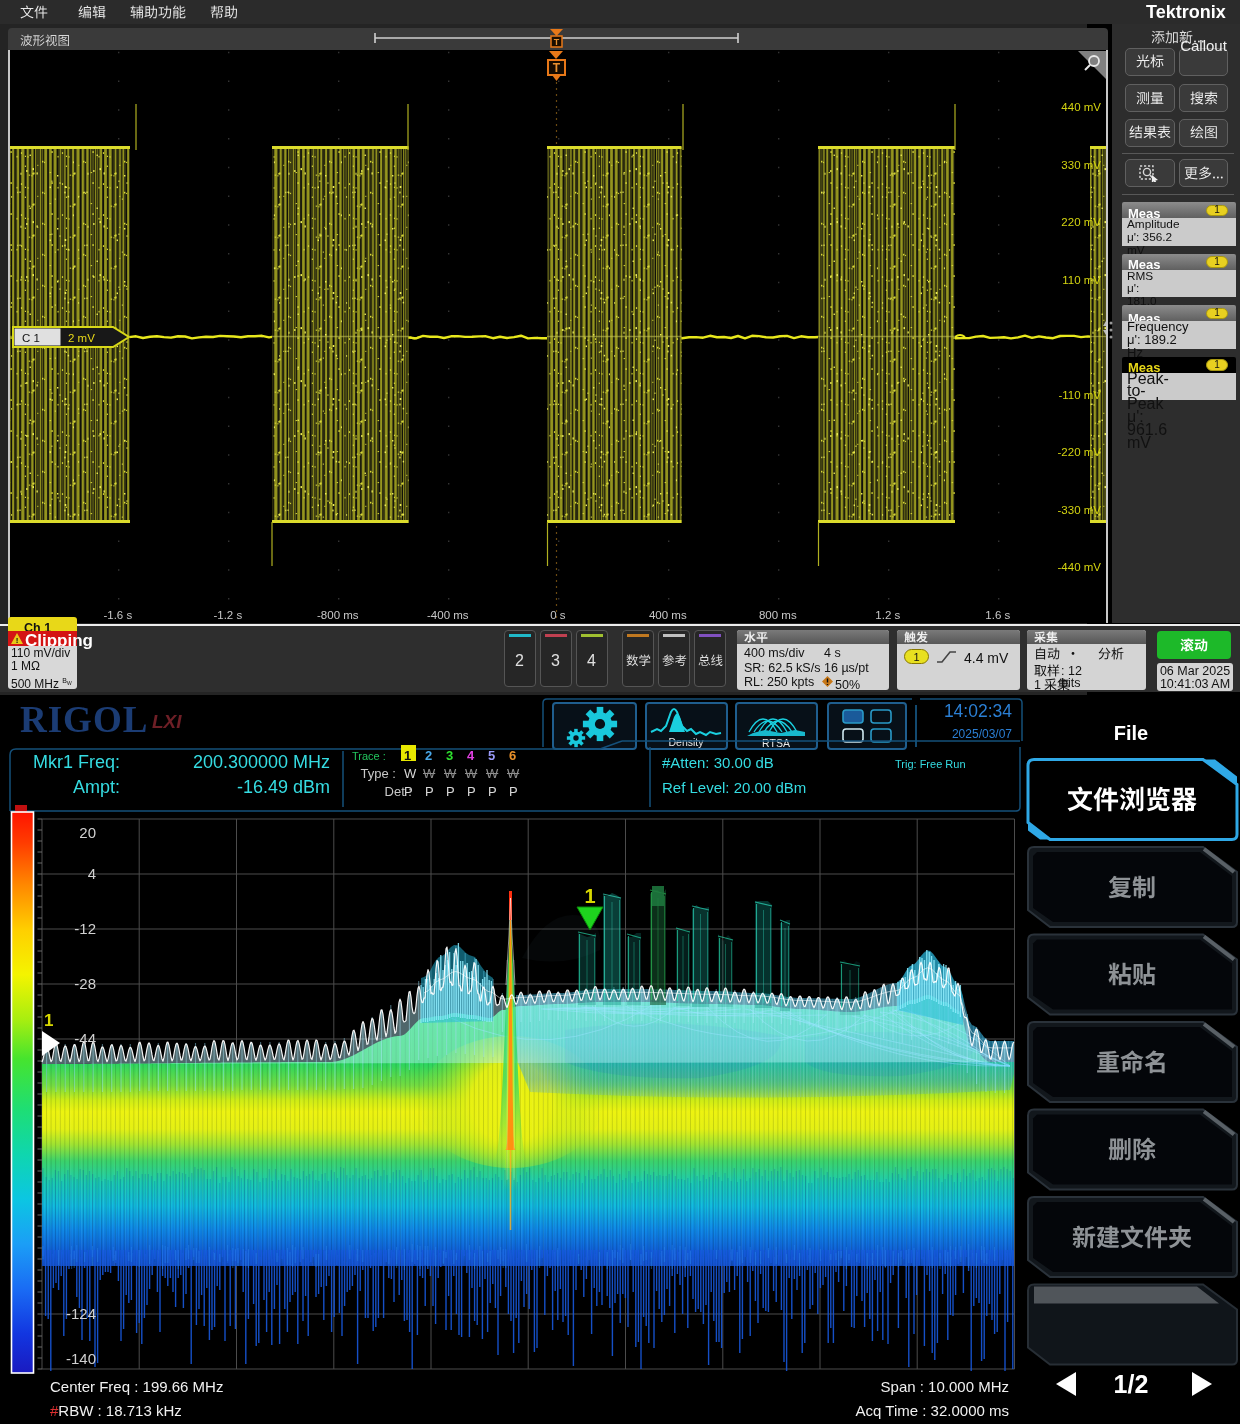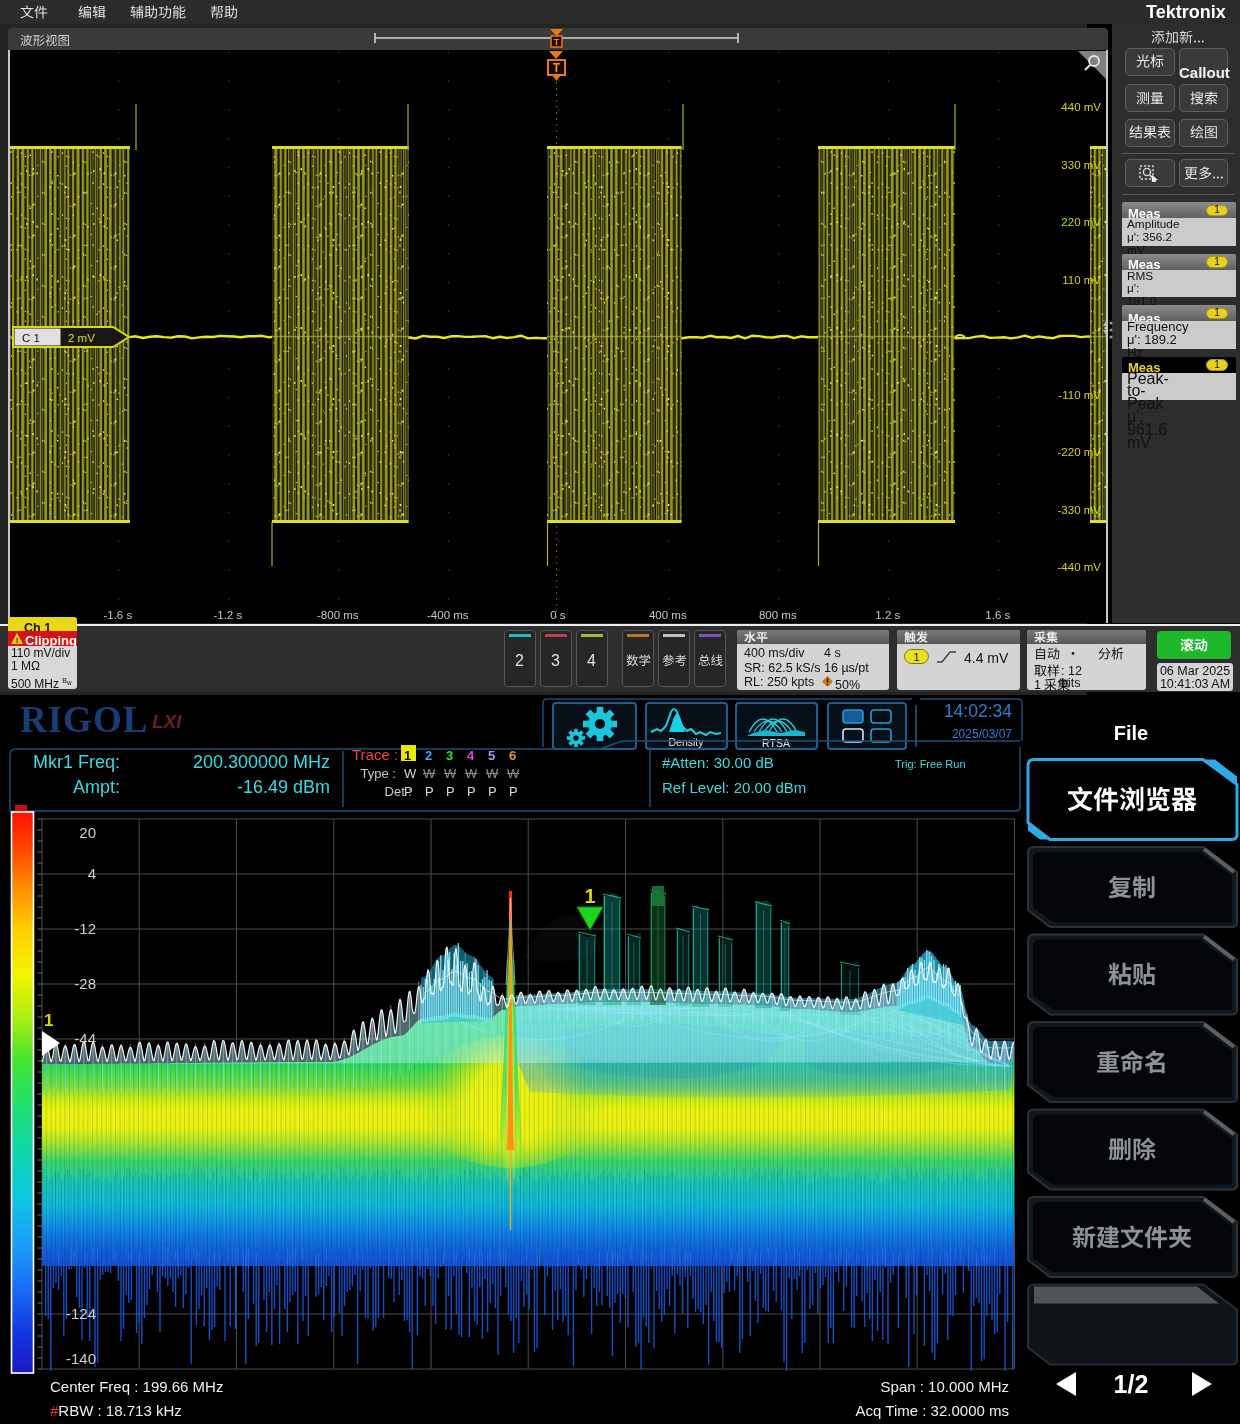--- a/index.html
+++ b/index.html
@@ -183,21 +183,21 @@
     </svg>
     <div class="abs" style="left:0;top:623.5px;width:1240px;height:2px;background:#ededed"></div>
     <div class="abs" style="left:0;top:625.5px;width:1240px;height:66.5px;background:#2e2e2e"></div>
     <div class="abs" style="left:8px;top:617px;width:69px;height:14px;background:#e8d818;border-radius:3px 3px 0 0"></div>
     <div style="position:absolute;left:24.0px;top:618.0px;"><span style="font-size:12.5px;font-weight:bold;color:#111">Ch 1</span></div>
     <div class="abs" style="left:8px;top:631px;width:69px;height:15px;background:#d41414"></div>
     <svg class="abs" style="left:11px;top:633px" width="12" height="11" viewBox="0 0 12 11">
       <path d="M6,0 L12,11 H0 Z" fill="#e8c818"></path>
       <text x="6" y="9.5" font-size="8" font-weight="bold" text-anchor="middle" fill="#111">!</text>
     </svg>
-    <div style="position:absolute;left:25.0px;top:630.5px;"><span style="font-size:13px;font-weight:bold;color:#fff">Clipping</span></div>
+    <div style="position:absolute;left:25.0px;top:630.5px;"><span style="font-size:17px;font-weight:bold;color:#fff">Clipping</span></div>
     <div class="abs" style="left:8px;top:646px;width:69px;height:43px;background:#d8d8d8;border-radius:0 0 3px 3px"></div>
     <div style="position:absolute;left:11.0px;top:646.5px;font-size:12px;color:#111;line-height:13.8px">110 mV/div<br>1 MΩ<br>500 MHz <sup style="font-size:7px">B<sub style="font-size:5px">W</sub></sup></div>
     <div class="abs" style="left:503.5px;top:630px;width:32px;height:57px;background:#262626;border:1px solid #555;border-radius:4px"></div>
     <div class="abs" style="left:508.5px;top:634px;width:22px;height:2.5px;background:#20b8c8"></div>
     <div style="position:absolute;left:503.5px;top:652.0px;"><span style="display:inline-block;width:32px;text-align:center;font-size:16px;color:#e0e0e0">2</span></div>
     <div class="abs" style="left:539.5px;top:630px;width:32px;height:57px;background:#262626;border:1px solid #555;border-radius:4px"></div>
     <div class="abs" style="left:544.5px;top:634px;width:22px;height:2.5px;background:#c04050"></div>
     <div style="position:absolute;left:539.5px;top:652.0px;"><span style="display:inline-block;width:32px;text-align:center;font-size:16px;color:#e0e0e0">3</span></div>
     <div class="abs" style="left:575.5px;top:630px;width:32px;height:57px;background:#262626;border:1px solid #555;border-radius:4px"></div>
     <div class="abs" style="left:580.5px;top:634px;width:22px;height:2.5px;background:#a0c030"></div>
@@ -285,21 +285,21 @@
         <path transform="translate(42.0,12.3) scale(0.014000,-0.014000)" d="M139 -13C175 -13 205 15 205 56C205 98 175 126 139 126C102 126 73 98 73 56C73 15 102 -13 139 -13Z"></path>
         <path transform="translate(45.9,12.3) scale(0.014000,-0.014000)" d="M139 -13C175 -13 205 15 205 56C205 98 175 126 139 126C102 126 73 98 73 56C73 15 102 -13 139 -13Z"></path>
         <path transform="translate(49.8,12.3) scale(0.014000,-0.014000)" d="M139 -13C175 -13 205 15 205 56C205 98 175 126 139 126C102 126 73 98 73 56C73 15 102 -13 139 -13Z"></path>
       </svg></div>
     <div class="abs" style="left:1124.5px;top:47.5px;width:50px;height:28px;background:#3a3a3a;border:1px solid #606060;border-radius:5px"></div>
     <div style="position:absolute;left:1135.5px;top:54.2px;"><svg width="28" height="17" viewBox="0 0 28 17" style="overflow:visible" fill="#f0f0f0">
         <path transform="translate(0.0,12.3) scale(0.014000,-0.014000)" d="M138 766C189 687 239 582 256 516L329 544C310 612 257 714 206 791ZM795 802C767 723 712 612 669 544L733 519C777 584 831 687 873 774ZM459 840V458H55V387H322C306 197 268 55 34 -16C51 -31 73 -61 81 -80C333 3 383 167 401 387H587V32C587 -54 611 -78 701 -78C719 -78 826 -78 846 -78C931 -78 951 -35 960 129C939 135 907 148 890 161C886 17 880 -7 840 -7C816 -7 728 -7 709 -7C670 -7 662 -1 662 32V387H948V458H535V840Z"></path>
         <path transform="translate(14.0,12.3) scale(0.014000,-0.014000)" d="M466 764V693H902V764ZM779 325C826 225 873 95 888 16L957 41C940 120 892 247 843 345ZM491 342C465 236 420 129 364 57C381 49 411 28 425 18C479 94 529 211 560 327ZM422 525V454H636V18C636 5 632 1 617 0C604 0 557 -1 505 1C515 -22 526 -54 529 -76C599 -76 645 -74 674 -62C703 -49 712 -26 712 17V454H956V525ZM202 840V628H49V558H186C153 434 88 290 24 215C38 196 58 165 66 145C116 209 165 314 202 422V-79H277V444C311 395 351 333 368 301L412 360C392 388 306 498 277 531V558H408V628H277V840Z"></path>
       </svg></div>
     <div class="abs" style="left:1179px;top:47.5px;width:49px;height:28px;background:#3a3a3a;border:1px solid #606060;border-radius:5px"></div>
-    <div style="position:absolute;left:1179.0px;top:64px;font-weight:bold;"><span style="display:inline-block;width:49px;text-align:center;font-size:15px;color:#f0f0f0">Callout</span></div>
+    <div style="position:absolute;left:1179.0px;top:37px;"><span style="display:inline-block;width:49px;text-align:center;font-size:15px;color:#f0f0f0">Callout</span></div>
     <div class="abs" style="left:1124.5px;top:84px;width:50px;height:28px;background:#3a3a3a;border:1px solid #606060;border-radius:5px"></div>
     <div style="position:absolute;left:1135.5px;top:90.7px;"><svg width="28" height="17" viewBox="0 0 28 17" style="overflow:visible" fill="#f0f0f0">
         <path transform="translate(0.0,12.3) scale(0.014000,-0.014000)" d="M486 92C537 42 596 -28 624 -73L673 -39C644 4 584 72 533 121ZM312 782V154H371V724H588V157H649V782ZM867 827V7C867 -8 861 -13 847 -13C833 -14 786 -14 733 -13C742 -31 752 -60 755 -76C825 -77 868 -75 894 -64C919 -53 929 -34 929 7V827ZM730 750V151H790V750ZM446 653V299C446 178 426 53 259 -32C270 -41 289 -66 296 -78C476 13 504 164 504 298V653ZM81 776C137 745 209 697 243 665L289 726C253 756 180 800 126 829ZM38 506C93 475 166 430 202 400L247 460C209 489 135 532 81 560ZM58 -27 126 -67C168 25 218 148 254 253L194 292C154 180 98 50 58 -27Z"></path>
         <path transform="translate(14.0,12.3) scale(0.014000,-0.014000)" d="M250 665H747V610H250ZM250 763H747V709H250ZM177 808V565H822V808ZM52 522V465H949V522ZM230 273H462V215H230ZM535 273H777V215H535ZM230 373H462V317H230ZM535 373H777V317H535ZM47 3V-55H955V3H535V61H873V114H535V169H851V420H159V169H462V114H131V61H462V3Z"></path>
       </svg></div>
     <div class="abs" style="left:1179px;top:84px;width:49px;height:28px;background:#3a3a3a;border:1px solid #606060;border-radius:5px"></div>
     <div style="position:absolute;left:1189.5px;top:90.7px;"><svg width="28" height="17" viewBox="0 0 28 17" style="overflow:visible" fill="#f0f0f0">
         <path transform="translate(0.0,12.3) scale(0.014000,-0.014000)" d="M166 840V638H46V568H166V354L39 309L59 238L166 279V13C166 0 161 -3 150 -3C138 -4 103 -4 64 -3C74 -24 83 -56 85 -75C144 -76 181 -73 205 -61C229 -48 237 -27 237 13V306L349 350L336 418L237 380V568H339V638H237V840ZM379 290V226H424L416 223C458 156 515 99 584 53C499 16 402 -7 304 -20C317 -36 331 -64 338 -82C449 -64 557 -34 651 12C730 -29 820 -59 917 -78C927 -59 946 -31 962 -16C875 -2 793 21 721 52C803 106 870 178 911 271L866 293L853 290H683V387H915V758H723V696H847V602H727V545H847V449H683V841H614V449H457V544H566V602H457V694C509 710 563 730 607 754L553 804C516 779 450 751 392 732V387H614V290ZM809 226C771 169 717 123 652 87C586 125 531 171 491 226Z"></path>
         <path transform="translate(14.0,12.3) scale(0.014000,-0.014000)" d="M633 104C718 58 825 -12 877 -58L938 -14C881 32 773 98 690 141ZM290 136C233 82 143 26 61 -11C78 -23 106 -47 119 -61C198 -20 294 46 358 109ZM194 319C211 326 237 329 421 341C339 302 269 272 237 260C179 236 135 222 102 219C109 200 119 166 122 153C148 162 187 166 479 185V10C479 -2 475 -6 458 -6C443 -8 389 -8 327 -6C339 -26 351 -54 355 -75C428 -75 479 -75 510 -63C543 -52 552 -32 552 8V189L797 204C824 176 848 148 864 126L922 166C879 221 789 304 718 362L665 328C691 306 719 281 746 255L309 232C450 285 592 352 727 434L673 480C629 451 581 424 532 398L309 385C378 419 447 460 510 505L480 528H862V405H936V593H539V686H923V752H539V841H461V752H76V686H461V593H66V405H137V528H434C363 473 274 425 246 411C218 396 193 387 174 385C181 367 191 333 194 319Z"></path>
       </svg></div>
@@ -429,21 +429,21 @@
 <path d="M543,52 V8 q0,-4 4,-4 H912 M920,4 H1018 q4,0 4,4 V46"></path>
 <line x1="343" y1="56" x2="343" y2="112"></line>
 <line x1="650" y1="52" x2="650" y2="112"></line>
 </g>
     </svg>
     <div style="position:absolute;left:15px;top:110px;width:12px;height:8px;background:#c01010"></div>
     <div style="position:absolute;left:18.0px;top:57.0px;"><span style="font-size:18px;color:#35dce2;display:inline-block;width:102px;text-align:right">Mkr1 Freq:</span></div>
     <div style="position:absolute;left:18.0px;top:82.0px;"><span style="font-size:18px;color:#35dce2;display:inline-block;width:102px;text-align:right">Ampt:</span></div>
     <div style="position:absolute;left:170.0px;top:57.0px;"><span style="font-size:18px;color:#35dce2;display:inline-block;width:160px;text-align:right">200.300000 MHz</span></div>
     <div style="position:absolute;left:170.0px;top:82.0px;"><span style="font-size:18px;color:#35dce2;display:inline-block;width:160px;text-align:right">-16.49 dBm</span></div>
-    <div style="position:absolute;left:352.0px;top:51.0px;"><span style="font-size:15px;color:#ef4444">Trace :</span></div>
+    <div style="position:absolute;left:352.0px;top:51.0px;"><span style="font-size:11px;color:#22c55e">Trace :</span></div>
     <div style="position:absolute;left:352.0px;top:69.0px;"><span style="font-size:13px;color:#c8c8c8;display:inline-block;width:44px;text-align:right">Type :</span></div>
     <div style="position:absolute;left:368px;top:87.0px;"><span style="font-size:13px;color:#c8c8c8;display:inline-block;width:44px;text-align:right">Det :</span></div>
     <div style="position:absolute;left:401px;top:50px;width:15px;height:16px;background:#e8e800"></div>
     <div style="position:absolute;left:404.0px;top:51.0px;"><span style="font-size:13px;font-weight:bold;color:#111">1</span></div>
     <div style="position:absolute;left:425.0px;top:51.0px;"><span style="font-size:13px;font-weight:bold;color:#4aa8e8">2</span></div>
     <div style="position:absolute;left:446.0px;top:51.0px;"><span style="font-size:13px;font-weight:bold;color:#2ee02e">3</span></div>
     <div style="position:absolute;left:467.0px;top:51.0px;"><span style="font-size:13px;font-weight:bold;color:#e040e0">4</span></div>
     <div style="position:absolute;left:488.0px;top:51.0px;"><span style="font-size:13px;font-weight:bold;color:#9a9af8">5</span></div>
     <div style="position:absolute;left:509.0px;top:51.0px;"><span style="font-size:13px;font-weight:bold;color:#e8902a">6</span></div>
     <div style="position:absolute;left:404.0px;top:69.0px;"><span style="font-size:13px;color:#d8d8d8">W</span></div>

